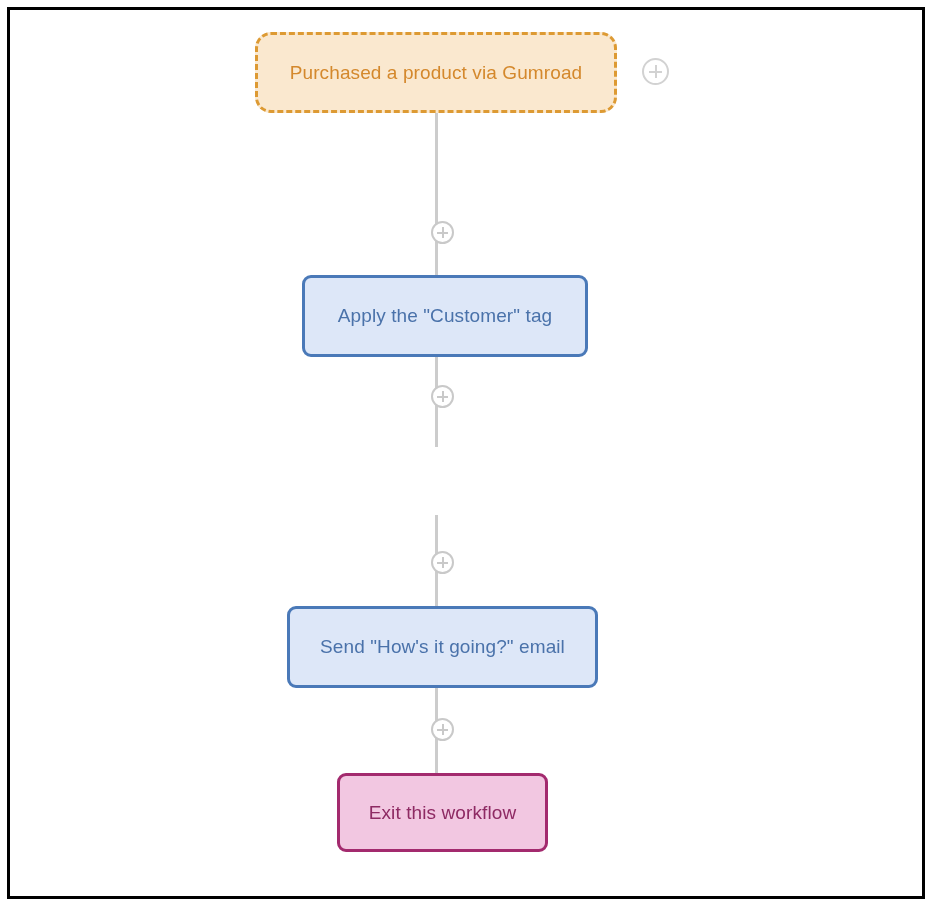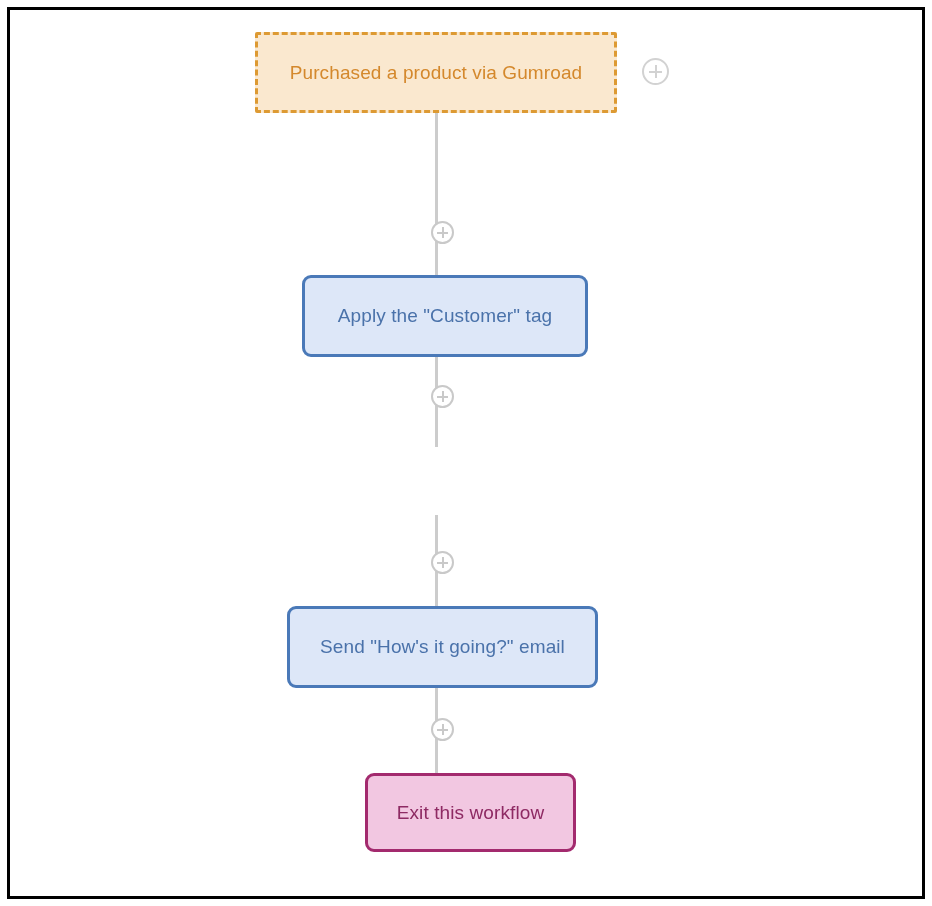--- a/index.html
+++ b/index.html
@@ -52,21 +52,21 @@
     letter-spacing: 0.1px;
     text-align: center;
     white-space: nowrap;
     z-index: 3;
   }
 
   .node-trigger {
     background: #fae8cf;
     border: 3px dashed #dd9a33;
     color: #d4882c;
-    border-radius: 2px;
+    border-radius: 16px;
   }
   .node-tag, .node-email {
     background: #dde7f8;
     border: 3px solid #4a79b8;
     color: #4a72aa;
   }
   .node-wait {
     background: #f9d3d5;
     border: 3px solid #d5202c;
     color: #d5202c;
@@ -138,21 +138,21 @@
 
     <div class="node node-tag" style="left:292px; top:265px; width:286px; height:82px;">
       <span>Apply the "Customer" tag</span>
     </div>
 
 
     <div class="node node-email" style="left:277px; top:596px; width:311px; height:82px;">
       <span>Send "How's it going?" email</span>
     </div>
 
-    <div class="node node-exit" style="left:327px; top:763px; width:211px; height:79px;margin-left:28px;">
+    <div class="node node-exit" style="left:327px; top:763px; width:211px; height:79px;">
       <span>Exit this workflow</span>
     </div>
 
     <div class="plus" style="left:421px; top:211px;"></div>
     <div class="plus" style="left:421px; top:375px;"></div>
     <div class="plus" style="left:421px; top:541px;"></div>
     <div class="plus" style="left:421px; top:708px;"></div>
 
     <div class="plus plus-standalone" style="left:632px; top:48px;"></div>
 

